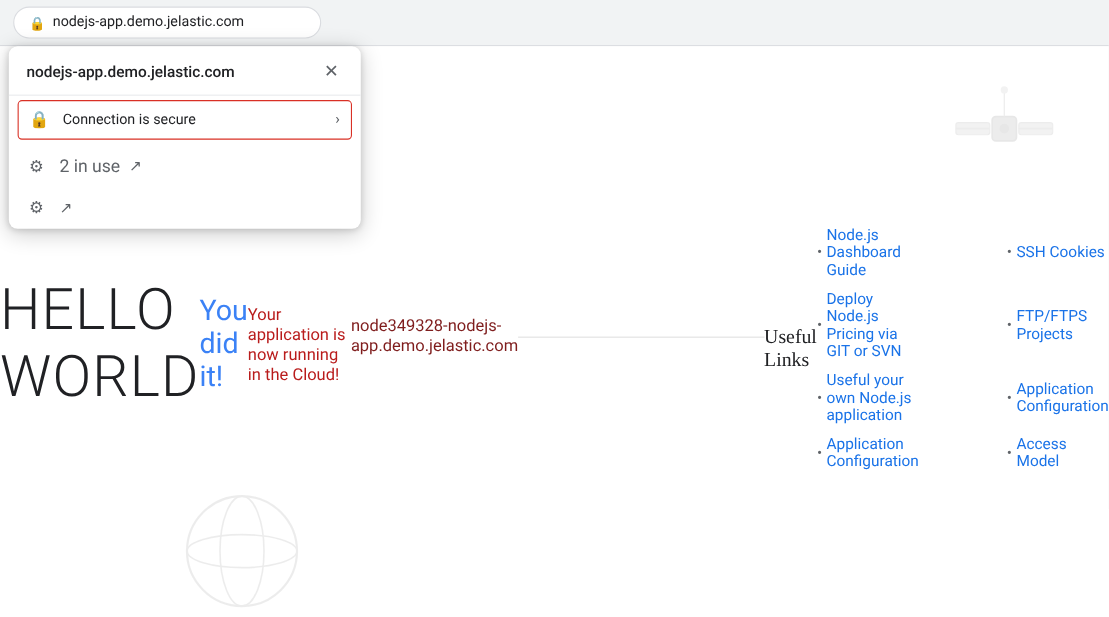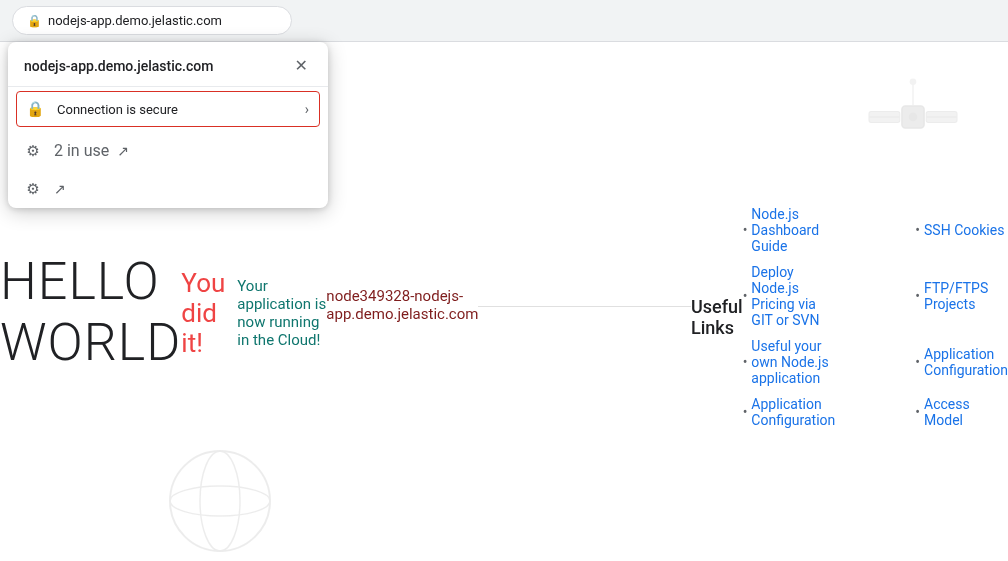--- a/index.html
+++ b/index.html
@@ -58,49 +58,49 @@
       font-size: 52px;
       font-weight: 300;
       color: #202124;
       letter-spacing: 1px;
       margin-bottom: 10px;
     }
 
     .you-did-it {
       font-size: 26px;
       font-weight: 400;
-      color: #ef4444;
+      color: #3b82f6;
       margin-bottom: 8px;
     }
 
     .subtitle {
       font-size: 15px;
-      color: #0f766e;
+      color: #b91c1c;
       margin-bottom: 8px;
-      margin-left: 12px;
     }
 
     .app-link {
       font-size: 15px;
       color: #7f1d1d;
       text-decoration: none;
       margin-bottom: 24px;
     }
 
     .divider {
       width: 70%;
       border: none;
       border-top: 1px solid #e0e0e0;
       margin-bottom: 20px;
     }
 
     .useful-links-title {
       font-size: 18px;
       font-weight: 500;
       color: #202124;
+      font-family: Liberation Serif, serif;
     }
 
     .links-grid {
       display: grid;
       grid-template-columns: 1fr 1fr;
       gap: 10px 80px;
       font-size: 14px;
     }
 
     .link-item {

